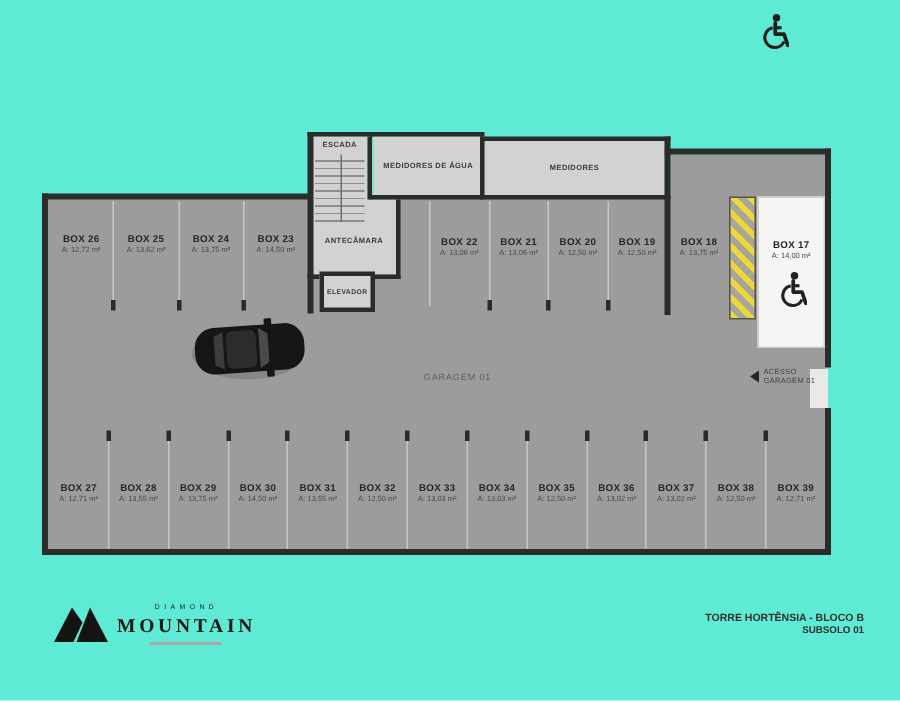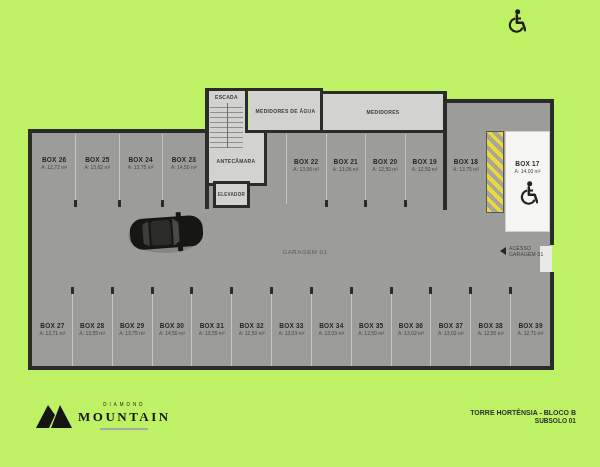--- a/index.html
+++ b/index.html
@@ -1,16 +1,16 @@
 <!DOCTYPE html>
 <html><head>
 <meta charset="utf-8">
 <style>
   html,body{margin:0;padding:0;background:#ffffff;}
-  .canvas{position:relative;width:600px;height:467px;background:#bef264;overflow:hidden;
+  .canvas{position:relative;width:600px;height:467px;background:#5eead4;overflow:hidden;
           font-family:"Liberation Sans",sans-serif;}
   .abs{position:absolute;}
   
   .floor{background:#9c9c9a;}
   .roomfloor{background:#d2d2d0;}
   .wall{background:#2b2b29;}
   
   .stallrow{display:flex;}
   .stall{flex:1;border-right:1px solid #c6c6c4;position:relative;text-align:center;box-sizing:border-box;}
   .stall.last{border-right:none;}

